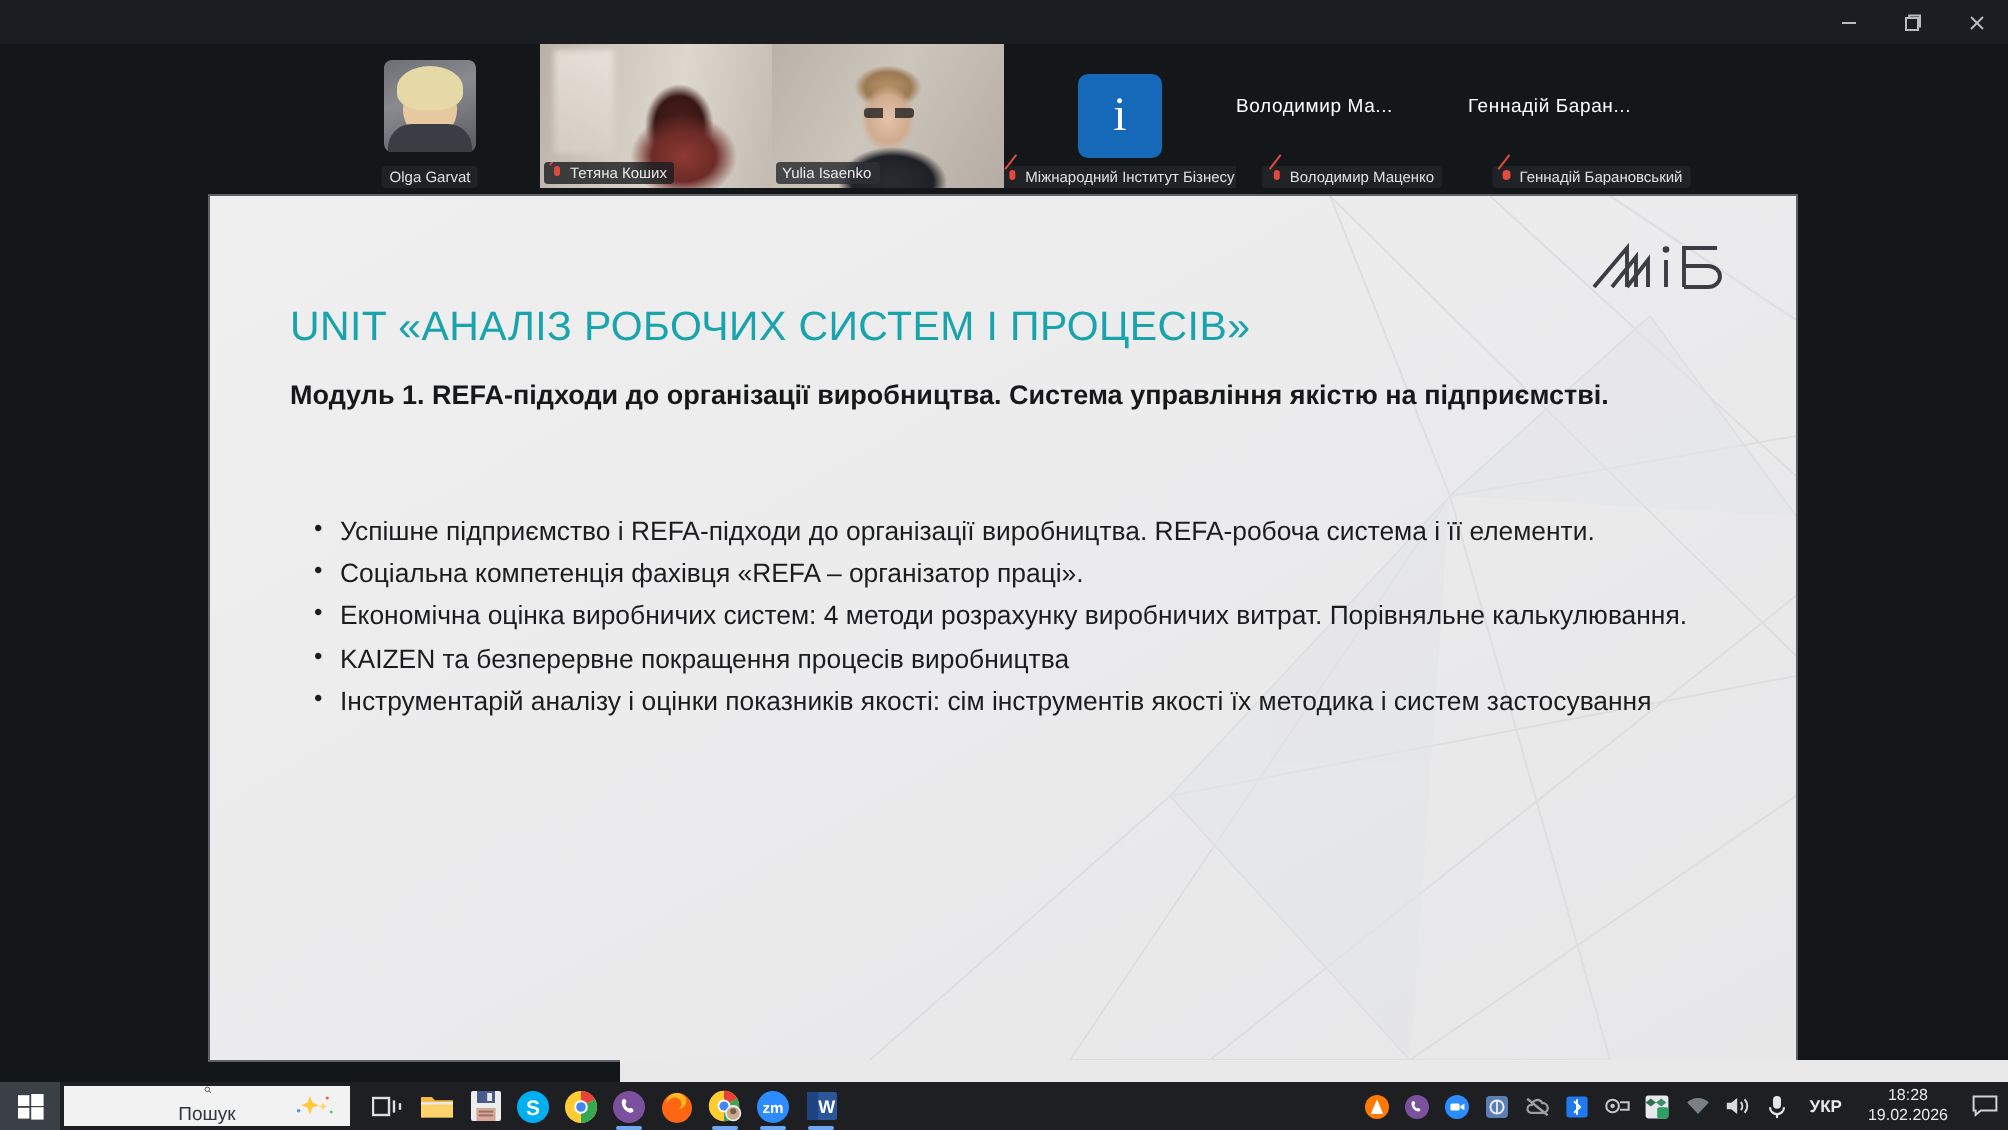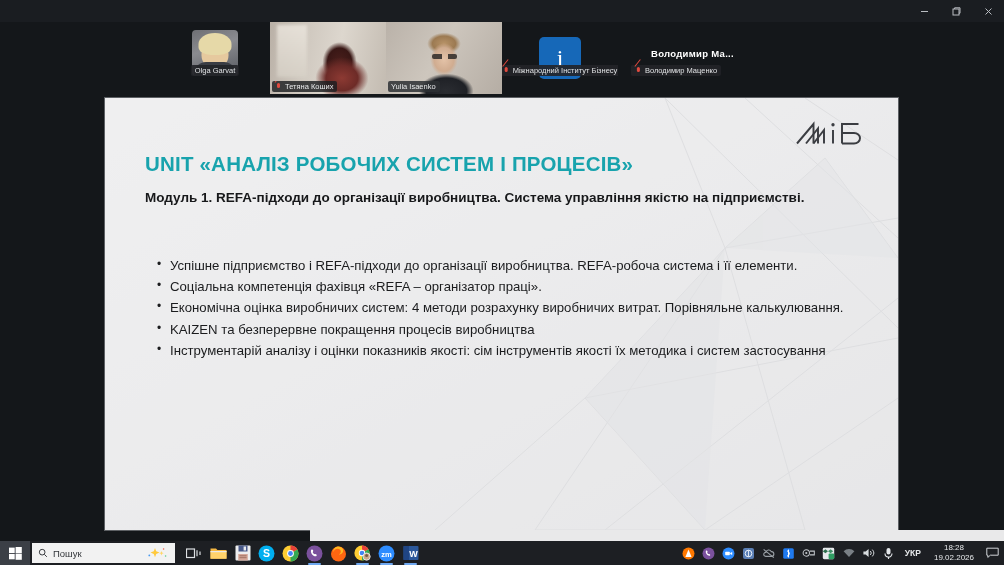--- a/index.html
+++ b/index.html
@@ -61,41 +61,41 @@
     content: ""; position: absolute; left: 1.5px; top: 0.5px;
     width: 3.5px; height: 5px; border-radius: 2px; background: #e04a3f;
   }
   .micoff::after {
     content: ""; position: absolute; left: -0.5px; top: -0.5px;
     width: 9px; height: 1.2px; background: #e04a3f;
     transform: rotate(-52deg); transform-origin: left center;
   }
   .tile-name-center {
     position: absolute; left: 0; right: 0; top: 26px;
-    text-align: right;
-    font-size: 9.5px; font-weight: bold; color: #fff;
+    text-align: left;
+    font-size: 9.5px; font-weight: normal; color: #fff;
     letter-spacing: .3px;
   }
   .avatar-box {
     position: absolute; left: 50%; top: 8px;
     transform: translateX(-50%);
     width: 46px; height: 46px;
     border-radius: 4px; overflow: hidden;
   }
   .avatar-letter {
     position: absolute; left: 50%; top: 50%;
     transform: translate(-50%,-50%);
     width: 42px; height: 42px; border-radius: 5px;
     background: #1668b8;
     display: flex; align-items: center; justify-content: center;
     color: #fff; font-size: 24px; font-weight: 300;
     font-family: "Liberation Serif", serif;
   }
   .namebar-under {
-    position: absolute; bottom: 18px; left: 50%;
+    position: absolute; bottom: 0; left: 50%;
     transform: translateX(-50%);
     display: flex; align-items: flex-start; gap: 3px;
     background: rgba(34,36,40,0.9);
     border-radius: 2px; padding: 1px 4px;
     font-size: 7.5px; color: #dfe1e3; white-space: nowrap; margin-top: 16px;
   }
 
   
   .cam-a { position:absolute; inset:0;
     background:
@@ -134,21 +134,21 @@
   }
   .slide-bg { position: absolute; inset: 0; opacity: .55; }
   .logo {
     position: absolute; right: 26px; top: 20px;
     width: 78px; height: 30px;
   }
   .slide-title {
     position: absolute; left: 40px; top: 54px;
     width: 700px;
     color: #18a3ad;
-    font-size: 20.5px; font-weight: bold;
+    font-size: 20.5px; font-weight: normal;
     letter-spacing: .2px;
   }
   .slide-sub {
     position: absolute; left: 40px; top: 90px;
     width: 660px;
     color: #17181a;
     font-size: 13.5px; font-weight: bold;
     line-height: 1.55;
   }
   .bullets {
@@ -182,20 +182,21 @@
     display: flex; align-items: center; justify-content: center;
     background: #3b3f46;
   }
   .searchbox {
     width: 143px; height: 20px; margin-left: 2px;
     background: #f2f2f2;
     display: flex; align-items: center; gap: 5px;
     padding: 0 6px;
     color: #33363a; font-size: 9.5px;
     position: relative;
+    flex-direction: column;
   }
   .sparkle { position: absolute; right: 7px; top: 4px; font-size: 10px; }
   .tb-icons { display: flex; align-items: center; gap: 5px; margin-left: 10px; }
   .tb-icon {
     width: 19px; height: 19px;
     display: flex; align-items: center; justify-content: center;
     position: relative; border-radius: 2px;
   }
   .tb-icon.running::after {
     content: ""; position: absolute; left: 3px; right: 3px; bottom: -2px;
@@ -273,20 +274,27 @@
     </div>
 
     <div class="tile" style="left:618px; width:116px; background:#14171a;">
       <div class="tile-name-center">Володимир  Ма...</div>
       <div class="namebar-under">
         <span class="micoff"></span>
         <span>Володимир Маценко</span>
       </div>
     </div>
 
+    <div class="tile" style="left:734px; width:123px; background:#14171a;">
+      <div class="tile-name-center">Геннадій Баран...</div>
+      <div class="namebar-under">
+        <span class="micoff"></span>
+        <span>Геннадій Барановський</span>
+      </div>
+    </div>
   </div>
 
   <div class="slide">
 
     <svg class="slide-bg" viewBox="0 0 793 432" preserveAspectRatio="none">
       <defs>
         <linearGradient id="gd" x1="0" y1="0" x2="1" y2="1">
           <stop offset="0%" stop-color="#f3f3f4"></stop>
           <stop offset="100%" stop-color="#e3e3e5"></stop>
         </linearGradient>

